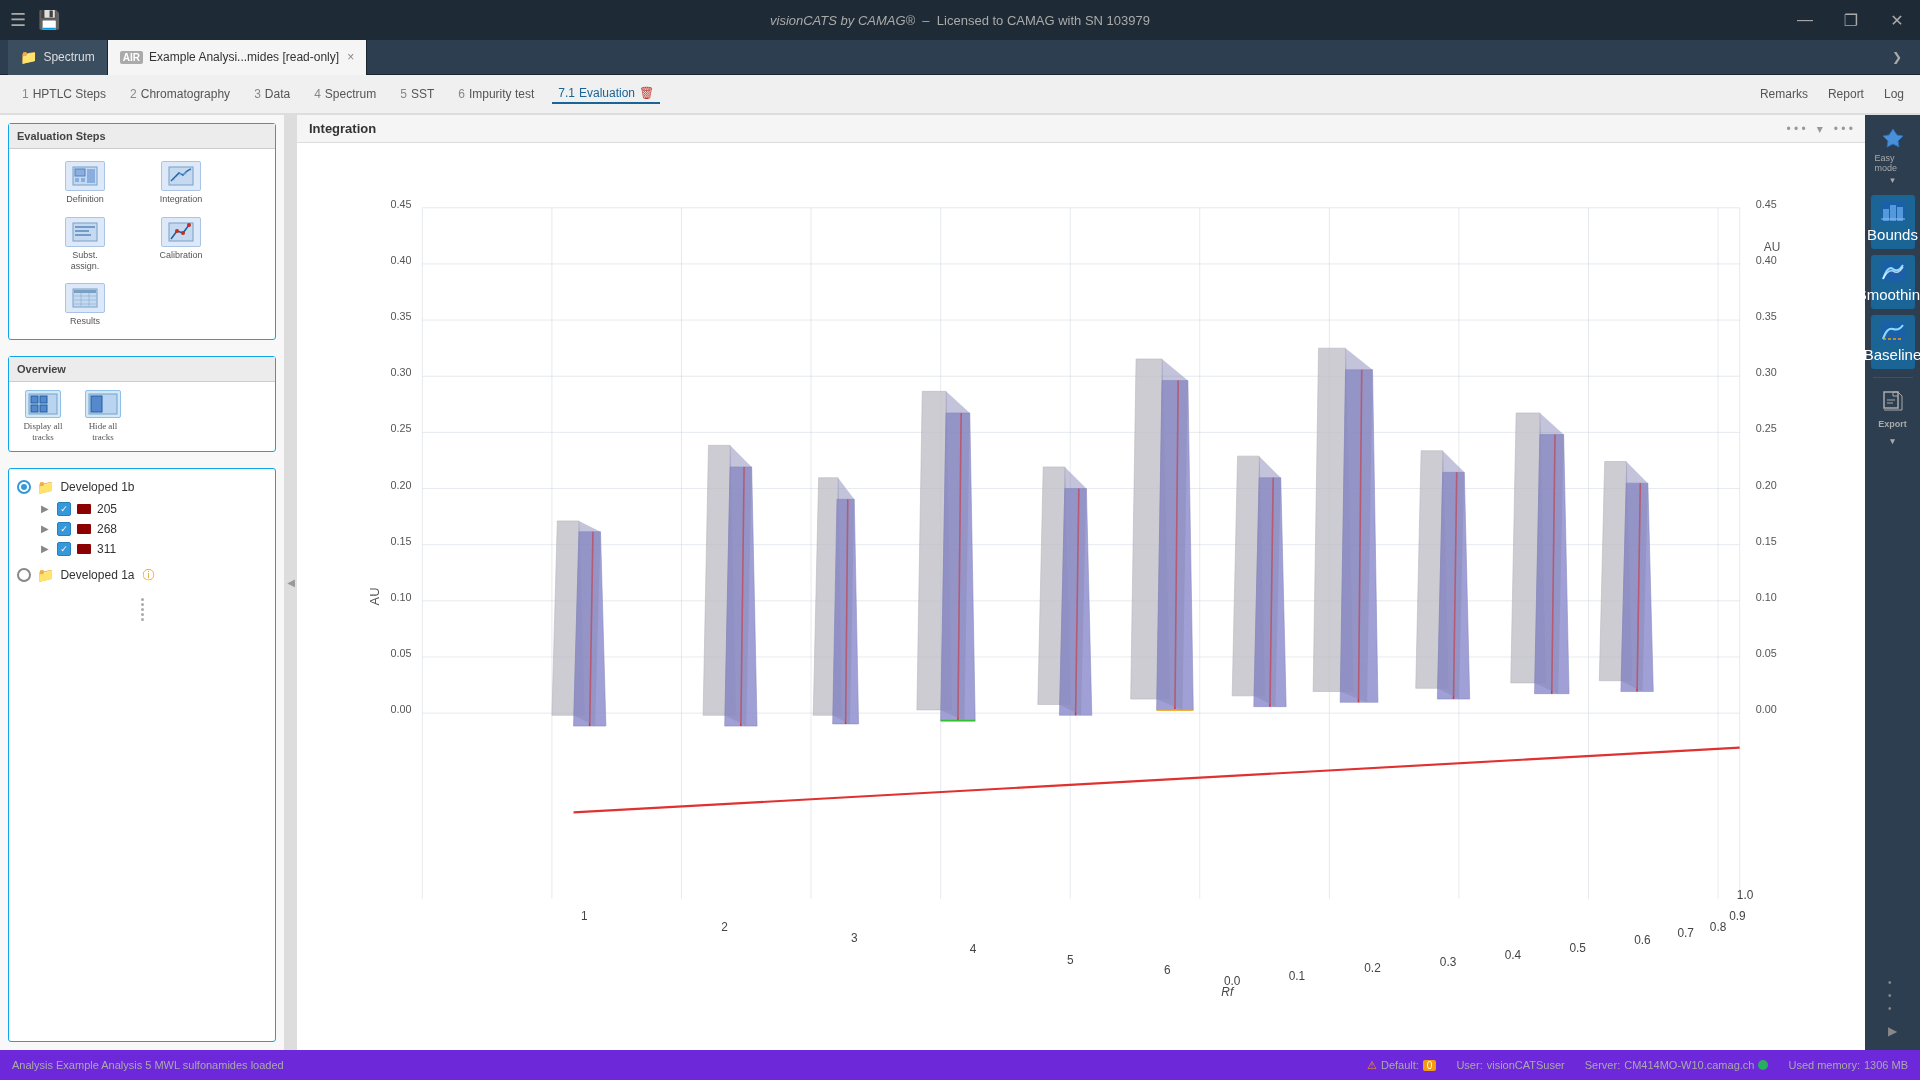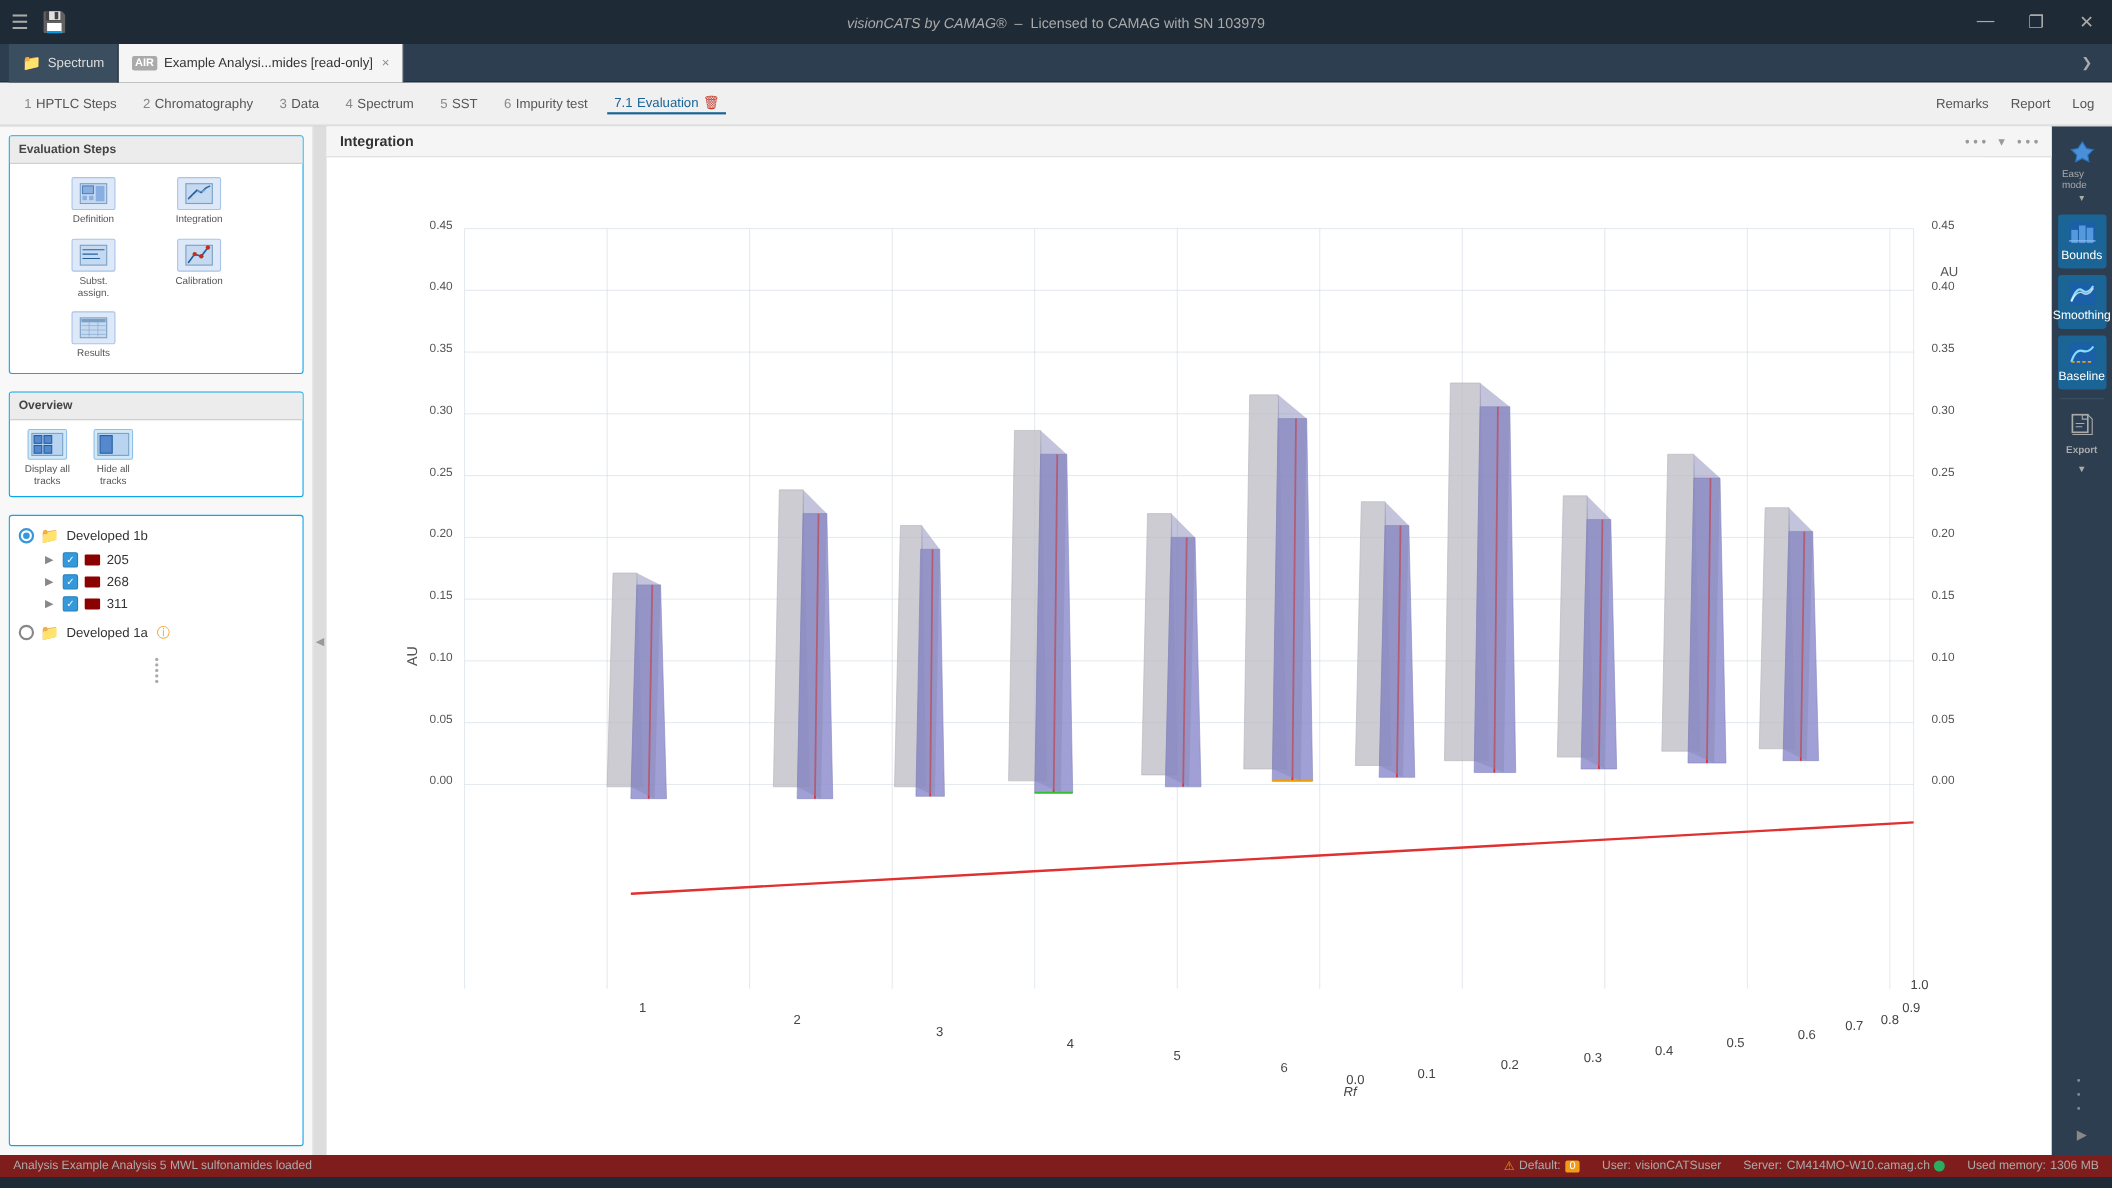--- a/index.html
+++ b/index.html
@@ -204,20 +204,21 @@
       display: flex;
       gap: 8px;
       padding: 8px;
     }
     .overview-item {
       display: flex;
       flex-direction: column;
       align-items: center;
       cursor: pointer;
       width: 52px;
+      font-family: Liberation Serif, serif;
     }
     .overview-icon {
       width: 36px;
       height: 28px;
       background: #d0e8f8;
       border: 1px solid #90c0e8;
       border-radius: 2px;
       margin-bottom: 3px;
       display: flex;
       align-items: center;
@@ -357,21 +358,21 @@
       width: 44px;
       background: #1a6496;
       border: none;
       border-radius: 3px;
       color: #fff;
       cursor: pointer;
       display: flex;
       flex-direction: column;
       align-items: center;
       padding: 6px 4px;
-      font-size: 11px;
+      font-size: 15px;
       gap: 3px;
     }
     .tool-separator { width: 40px; height: 1px; background: #3a5268; margin: 2px 0; }
     .tool-export {
       width: 44px;
       background: transparent;
       border: none;
       color: #aaa;
       cursor: pointer;
       display: flex;
@@ -413,22 +414,22 @@
       display: flex;
       flex-direction: column;
       align-items: center;
       gap: 2px;
       padding: 4px;
     }
     .v-dot { width: 3px; height: 3px; border-radius: 50%; background: #aaa; }
 
     
     #statusbar {
-      background: #7f1d1d;
-      height: 20px;
+      background: #6d28d9;
+      height: 30px;
       display: flex;
       align-items: center;
       padding: 0 12px;
       color: #aaa;
       font-size: 11px;
       gap: 12px;
     }
     .status-item { display: flex; align-items: center; gap: 4px; }
     .status-warning { color: #f39c12; }
     .status-ok { width: 10px; height: 10px; border-radius: 50%; background: #27ae60; }

